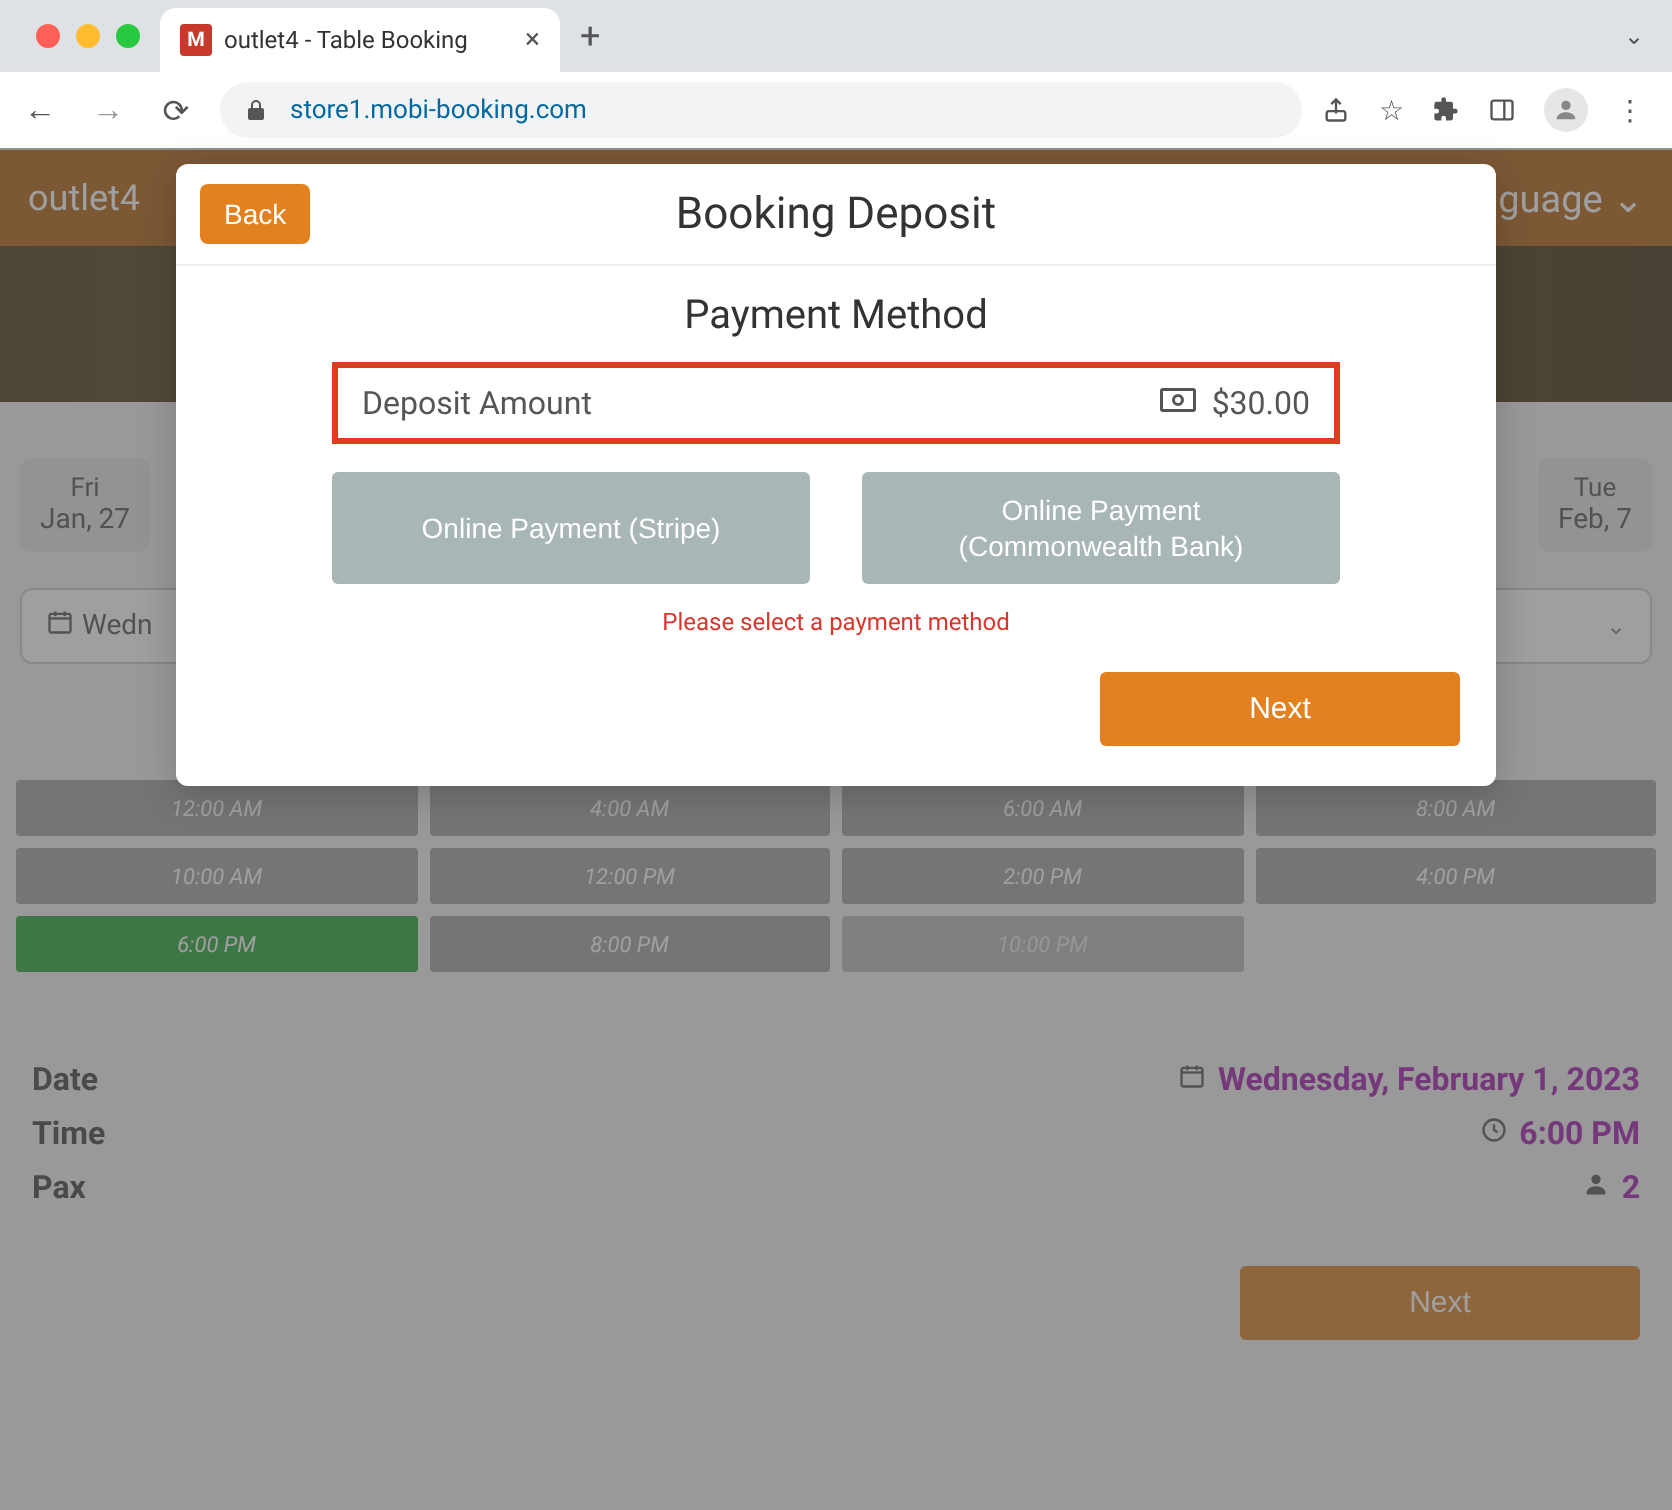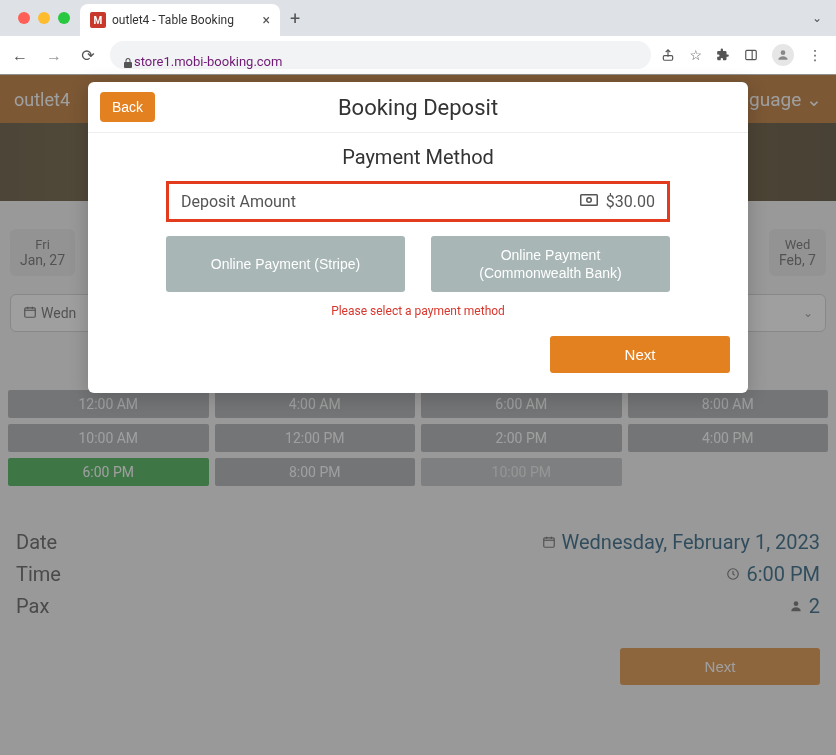--- a/index.html
+++ b/index.html
@@ -67,25 +67,25 @@
     background: #fff;
   }
   .nav-btn { color: #9a9a9a; font-size: 16px; width: 24px; text-align: center; }
   .nav-btn.active { color: #555; }
   .address-bar {
     flex: 1;
     height: 28px;
     background: #f1f3f4;
     border-radius: 14px;
     display: flex;
-    align-items: flex-end;
+    align-items: center;
     padding: 0 12px;
     font-size: 13px;
-    color: #701a75;
-    gap: 0;
+    color: #0369a1;
+    gap: 11px;
   }
   .lock-icon svg { width: 12px; height: 12px; display:block; }
   .right-icons { display: flex; gap: 14px; align-items: center; color: #555; font-size: 14px; padding-right: 6px;}
   .right-icons span { display:flex; align-items:center; justify-content:center; }
   .avatar-circle { width:22px; height:22px; border-radius:50%; background:#e6e6e6; display:flex; align-items:center; justify-content:center; }
 
   
   .app-header {
     background: #b26216;
     color: #fff;
@@ -140,33 +140,35 @@
     display:grid;
     grid-template-columns: repeat(4, 1fr);
     gap:6px;
     padding:0 8px;
   }
   .time-cell {
     background:#9fa3a6;
     color:#fff;
     height:28px;
     display:flex; align-items:center; justify-content:center;
-    font-size:14px;
+    font-size:11px;
     border-radius:2px;
+    font-style:italic;
   }
   .time-cell.selected { background:#28a53b; }
   .time-cell.faded { background:#b5b9bb; color:#e8eaea; }
 
   .summary {
     padding: 40px 16px 10px 16px;
     color:#444;
-    font-size:20px;
+    font-size:16px;
+    font-weight:bold;
   }
   .summary-row { display:flex; justify-content:space-between; padding:4px 0; }
-  .summary-row .val { display:flex; gap:6px; align-items:center; color:#0c4a6e; }
+  .summary-row .val { display:flex; gap:6px; align-items:center; color:#a21caf; }
 
   .bottom-bar {
     display:flex; justify-content:flex-end; padding:16px;
   }
   .btn-orange {
     background:#d88028;
     color:#fff;
     border:none;
     padding:10px 24px;
     font-size:15px;
@@ -316,21 +318,21 @@
 <div class="content">
   <div class="hero"></div>
 
   <div class="date-scroll">
     <div class="date-chip">
       <div class="dow">Fri</div>
       <div class="dom">Jan, 27</div>
     </div>
     <div style="flex:1"></div>
     <div class="date-chip">
-      <div class="dow">Wed</div>
+      <div class="dow">Tue</div>
       <div class="dom">Feb, 7</div>
     </div>
   </div>
 
   <div class="date-select-row">
     <div class="date-select">
       <div class="left">
         <span>
           <svg class="icon" viewBox="0 0 24 24" fill="none" stroke="#555" stroke-width="2">
               <rect x="3" y="5" width="18" height="16" rx="2"></rect>

